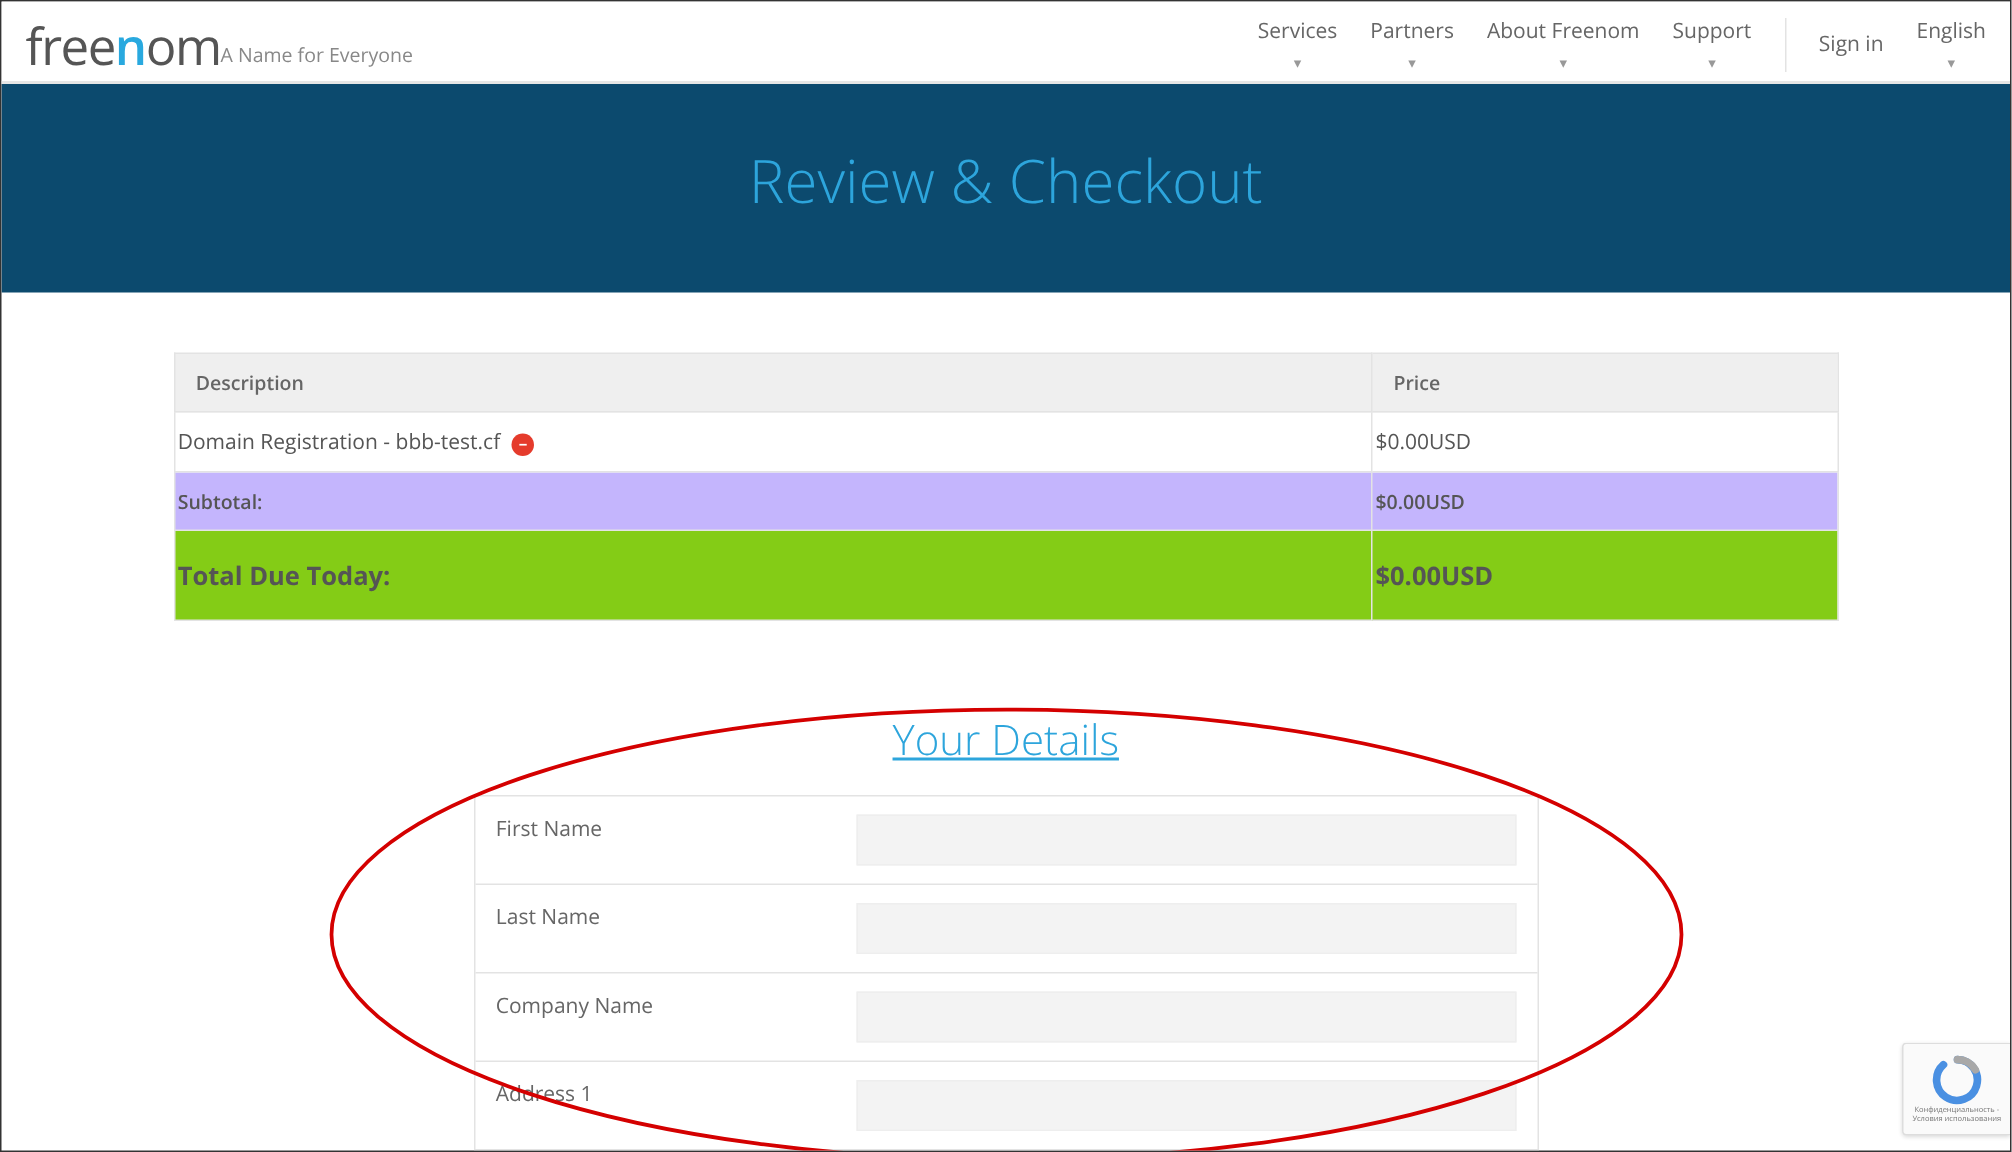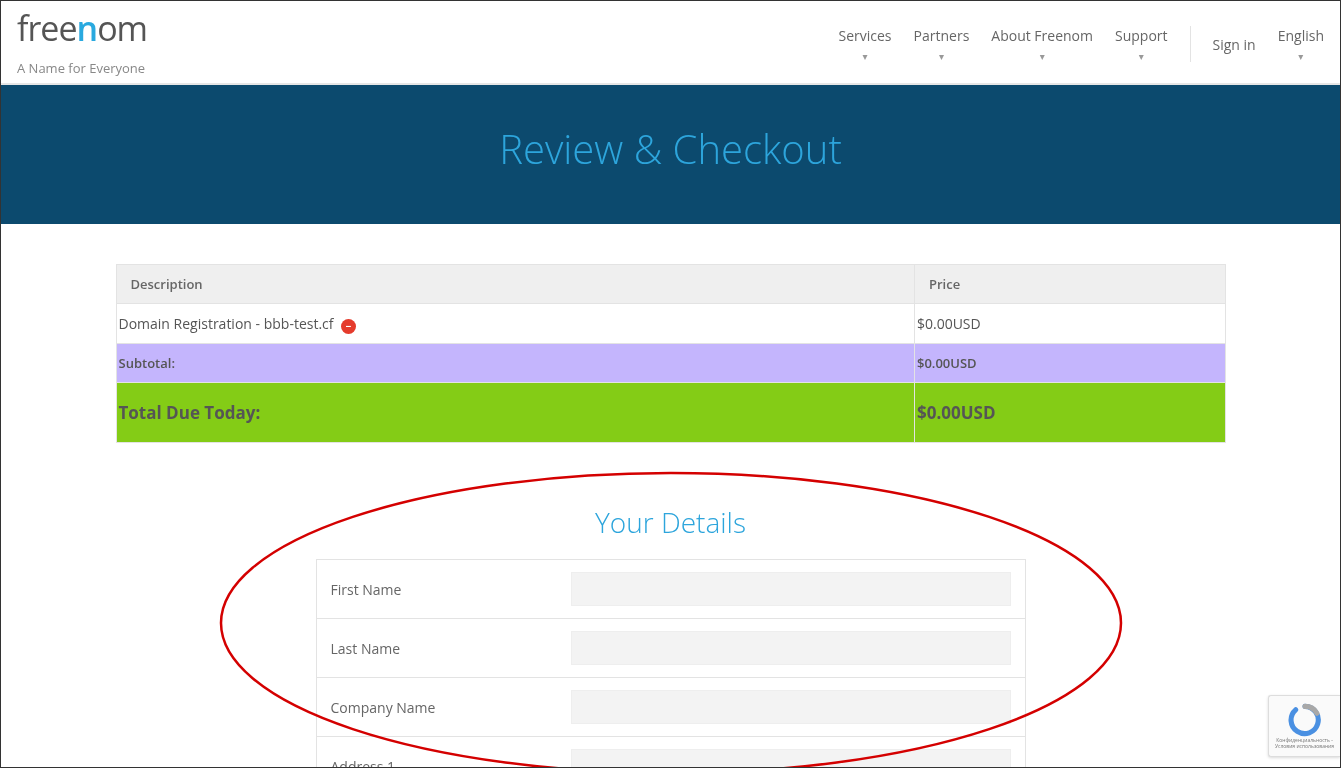--- a/index.html
+++ b/index.html
@@ -15,21 +15,21 @@
   }
   
   .topbar {
     display: flex;
     align-items: center;
     justify-content: space-between;
     padding: 10px 16px 6px 16px;
     border-bottom: 2px solid #e6e6e6;
     background: #fff;
   }
-  .brand { display: flex; flex-direction: column; }
+  .brand { display: flex; flex-direction: row; }
   .logo-word { font-size: 34px; font-weight: 400; letter-spacing: -1px; line-height: 1; }
   .logo-free { color: #555; }
   .logo-n   { color: #29a9df; font-weight: 600; }
   .logo-om  { color: #555; }
   .tagline  { font-size: 13px; color: #888; margin-top: 14px; }
 
   .nav-right { display: flex; align-items: center; gap: 22px; font-size: 14px; color: #666; }
   .nav-item { display: inline-flex; align-items: center; gap: 4px; cursor: pointer; flex-direction: column; }
   .nav-sep  { width: 1px; height: 36px; background: #e3e3e3; }
   .chev { font-size: 10px; color: #999; }
@@ -85,29 +85,30 @@
     position: relative; top: 1px;
   }
 
   
   .details-title {
     text-align: center;
     margin: 60px 0 18px 0;
     font-size: 28px;
     font-weight: 300;
     color: #2da5dc;
+    text-decoration: underline;
   }
   .details-box {
     width: 710px;
     margin: 0 auto;
     border: 1px solid #e3e3e3;
   }
   .field-row {
     display: flex;
-    align-items: center;
+    align-items: flex-start;
     border-bottom: 1px solid #e3e3e3;
     padding: 12px 14px;
   }
   .field-row:last-child { border-bottom: none; }
   .field-label {
     width: 240px;
     font-size: 14px;
     color: #666;
   }
   .field-input {

